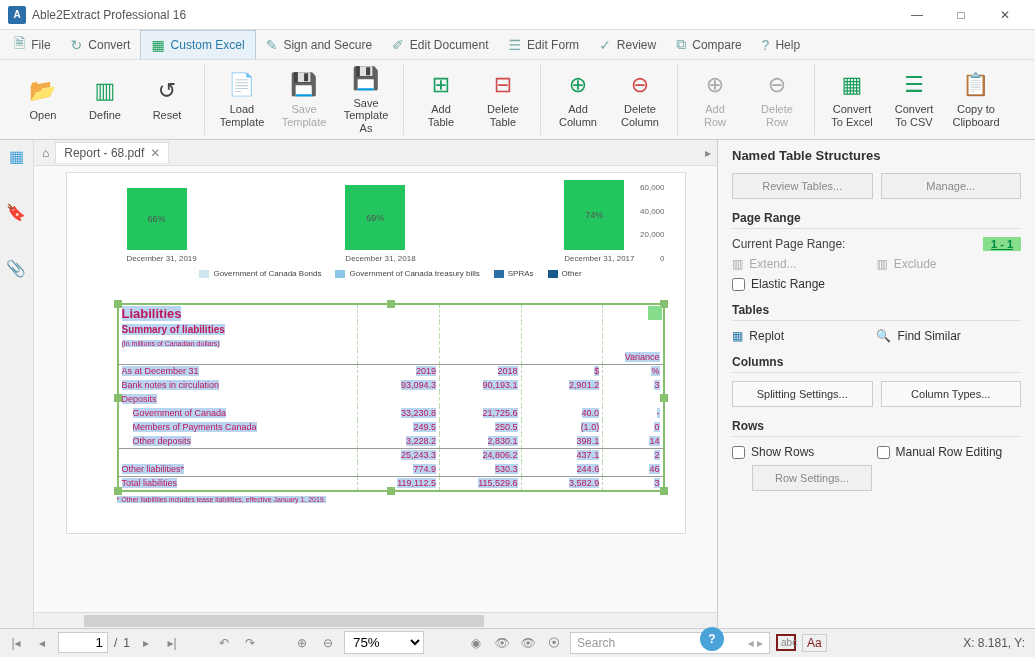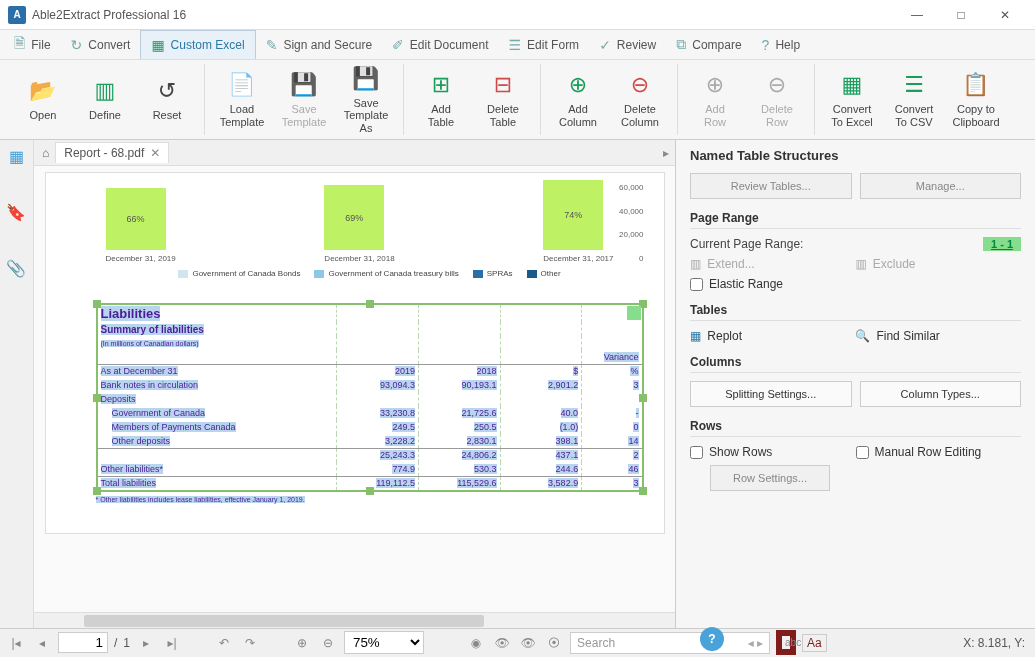--- a/index.html
+++ b/index.html
@@ -38,49 +38,49 @@
 .tab .x { color: #888; cursor: pointer; }
 .tabarrow { margin-left:auto; margin-right:6px; color:#888; }
 
 .canvas { flex: 1; background: #fafafa; overflow: auto; padding: 6px; position: relative; }
 .page { background: #fff; border: 1px solid #ddd; width: 620px; margin: 0 auto 10px; padding: 10px 20px 30px 50px; position: relative; font-size: 10px; color: #333;}
 
 
 .chart { height: 110px; position: relative; }
 .chart .bars { display: flex; justify-content: space-between; height: 80px; align-items: flex-end; padding: 0 30px 0 10px; }
 .barwrap { text-align:center; }
-.bar { width: 60px; background: #bef264; display:flex; align-items:center; justify-content:center; font-size:9px; color:#555; }
+.bar { width: 60px; background: #22c55e; display:flex; align-items:center; justify-content:center; font-size:9px; color:#555; }
 .bardate { font-size: 8px; color: #555; margin-top: 4px; }
 .yaxis { position: absolute; right: 0; top: 0; font-size: 8px; color: #666; display:flex; flex-direction:column; justify-content:space-between; height:80px; text-align:right;}
 .legend { display: flex; gap: 14px; justify-content: center; font-size: 8px; color: #444; margin-top: 6px; flex-wrap:wrap;}
 .legend span { display: flex; align-items: center; gap: 4px; }
 .sw { width: 10px; height: 8px; display:inline-block; }
 
 
 .seltable { margin-top: 10px; border: 2px solid #86c06c; position: relative; }
 .handle { width: 8px; height: 8px; background: #86c06c; position: absolute; }
 .handle.tl { top:-5px; left:-5px; } .handle.tr { top:-5px; right:-5px; }
 .handle.bl { bottom:-5px; left:-5px; } .handle.br { bottom:-5px; right:-5px; }
 .handle.tm { top:-5px; left:50%; margin-left:-4px;} .handle.bm { bottom:-5px; left:50%; margin-left:-4px;}
 .handle.lm { top:50%; left:-5px; margin-top:-4px;} .handle.rm { top:50%; right:-5px; margin-top:-4px;}
 .grnsq { position:absolute; top:1px; right:1px; width:14px; height:14px; background:#86dd8c; }
 
 .tbl { width: 100%; border-collapse: collapse; font-size: 9px; }
 .tbl td { border-right: 1px dashed #b9d9b0; padding: 1px 3px; height: 14px; vertical-align: middle;}
 .tbl tr.solid td { border-top: 1px solid #999; }
 .tbl td:last-child { border-right: none; }
-.sel { background: #b8d4ee; color: #4c1d95; }
+.sel { background: #b8d4ee; color: #be185d; }
 .hdr { font-weight: bold; font-size: 13px; }
 .subhdr { font-weight: bold; font-size: 10px; }
 .tiny { font-size: 7px; }
 .r { text-align: right; }
 .foot { font-size:7px; color:#777; margin-top:4px; }
 
 
-.rpanel { width: 360px; background: #f6f6f6; border-left: 1px solid #ccc; padding: 8px 14px; overflow:auto; }
+.rpanel { width: 318px; background: #f6f6f6; border-left: 1px solid #ccc; padding: 8px 14px; overflow:auto; }
 .rpanel h3 { font-size: 13px; font-weight: bold; color: #333; margin-bottom: 10px; }
 .rpanel h4 { font-size: 12px; font-weight: bold; color: #333; margin: 12px 0 8px; border-bottom: 1px solid #ddd; padding-bottom:3px;}
 .btnrow { display: flex; gap: 8px; }
 .pbtn { flex: 1; padding: 6px; background: #f0f0f0; border: 1px solid #ccc; color: #888; font-size: 11px; text-align: center; }
 .pbtn.enabled { color: #333; background:#fafafa; }
 .rline { display: flex; align-items: center; margin: 6px 0; font-size: 12px; color:#444;}
 .badge { background: #86dd8c; color: #0a4; padding: 1px 8px; font-size: 11px; font-weight:bold; color:#084;text-decoration:underline;}
 .iconlink { display: flex; align-items: center; gap: 6px; color: #333; font-size: 12px; flex:1;}
 .chk { display:flex; align-items:center; gap:6px; font-size:12px; color:#333; }
 .chk input { width:13px; height:13px; }
@@ -491,16 +491,16 @@
   <select class="zoomsel"><option>75%</option></select>
   <span style="width:30px"></span>
   <span class="sicon">◉</span>
   <span class="sicon">👁</span>
   <span class="sicon">👁</span>
   <span class="sicon">⦿</span>
   <div class="search">
       <span>Search</span>
       <span style="color:#aaa">◂ ▸</span>
     </div>
-  <span class="sicon" style="border:6px solid #7f1d1d;padding:1px 3px;font-size:10px">abc</span>
+  <span class="sicon" style="border:2px solid #7f1d1d;padding:1px 3px;font-size:10px">abc</span>
   <span class="aa">Aa</span>
   <span class="coord">X: 8.181, Y:</span>
 </div>
 
 </body></html>

